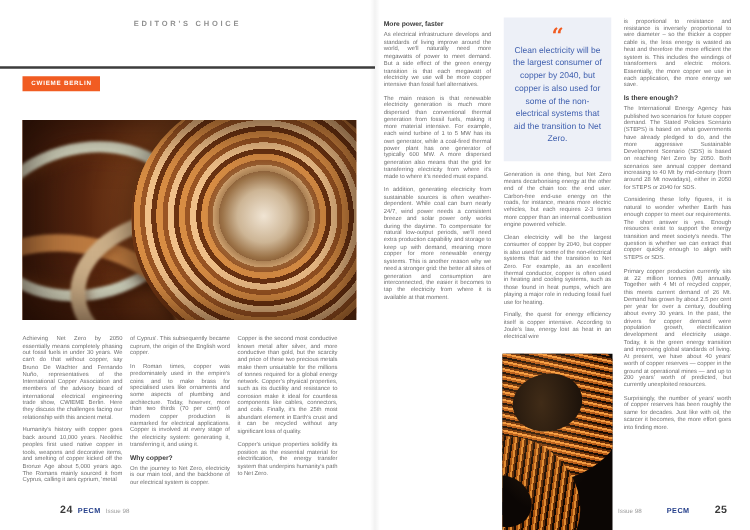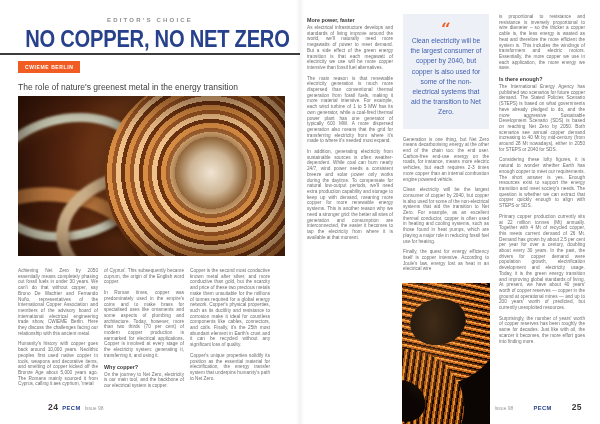--- a/index.html
+++ b/index.html
@@ -82,26 +82,22 @@
   .footer-right{right:18px;justify-content:space-between;gap:20px;}
   .pnum{font-size:8.5px;font-weight:bold;color:#3a3a3a;letter-spacing:0.4px;}
   .brand{font-size:5.8px;font-weight:bold;color:#27418c;letter-spacing:0.4px;}
   .issue{font-size:5px;color:#9a9a9a;}
 </style>
 </head>
 <body>
 
 <div class="page left">
   <div class="kicker">EDITOR'S CHOICE</div>
-  <div class="title-wrap">
-    <span class="title">NO COPPER, NO NET ZERO</span>
-  </div>
   <div class="rule"></div>
   <div class="tag">CWIEME BERLIN</div>
-  <div class="standfirst">The role of nature's greenest metal in the energy transition</div>
 
   <div class="hero">
     <div class="coil a"></div>
     <div class="coil c"></div>
     <div class="coil b"></div>
     <div class="roll"></div>
     <div class="hero-vignette"></div>
   </div>
 
   <div class="cols cols-left">

